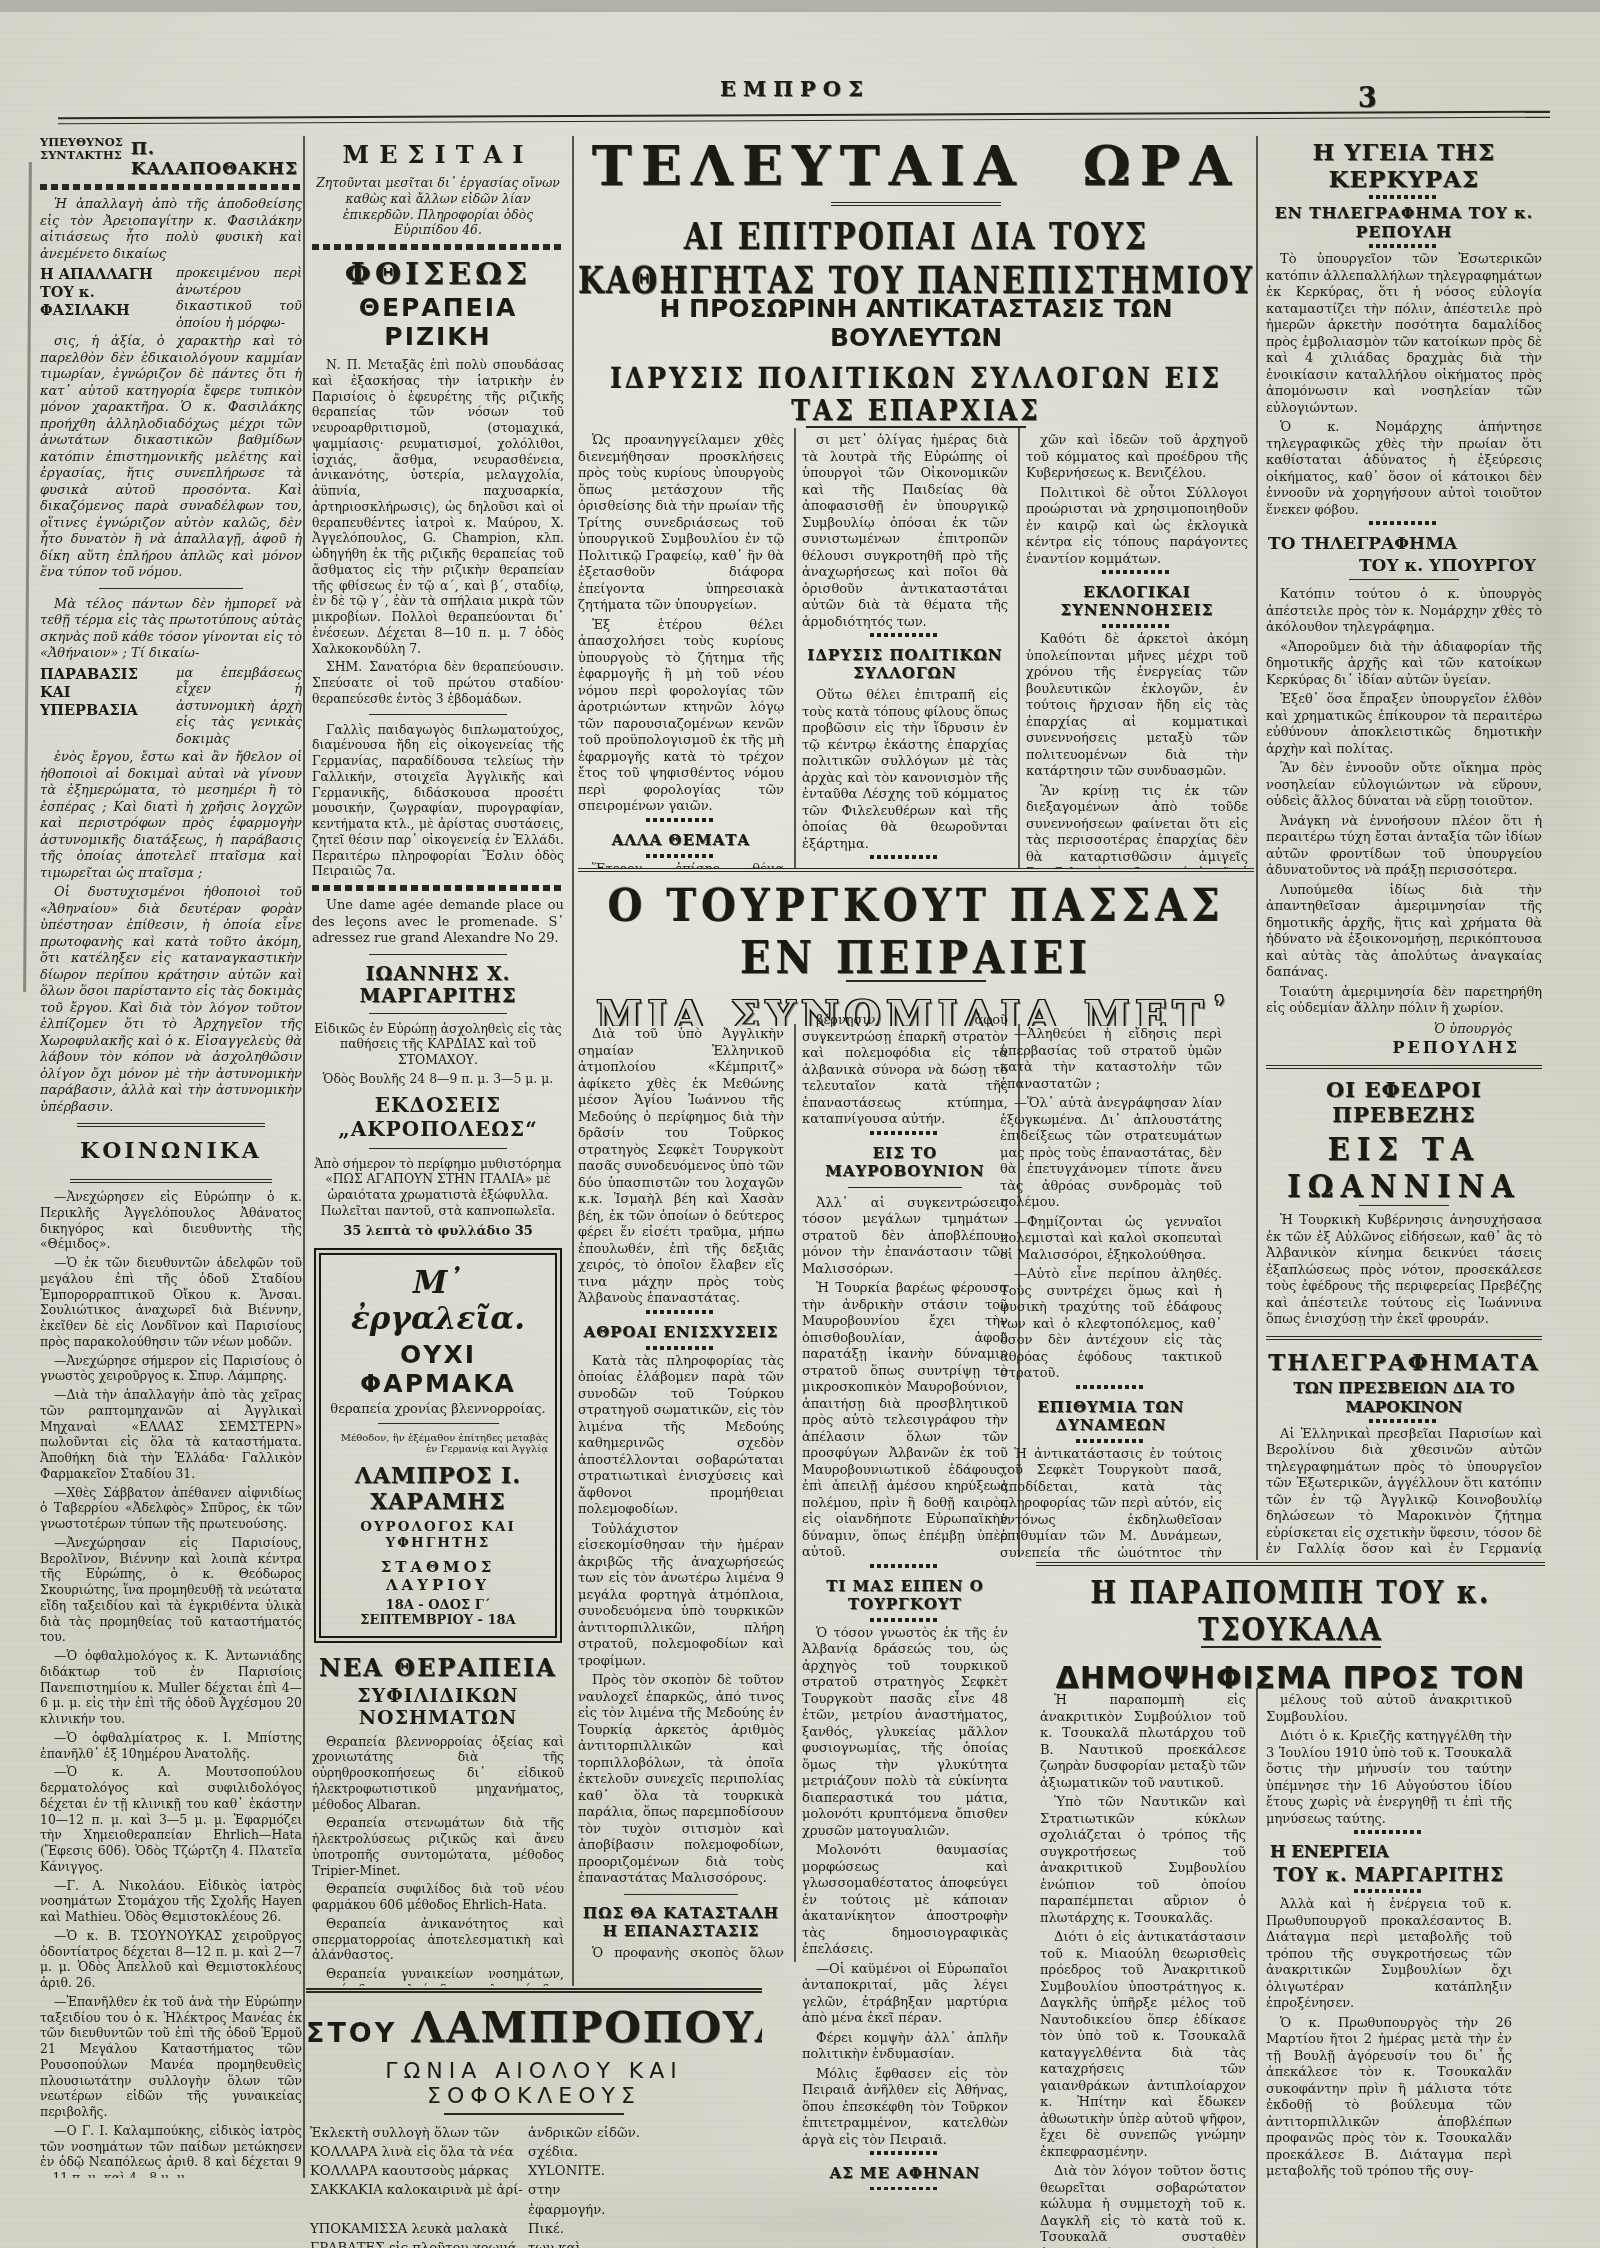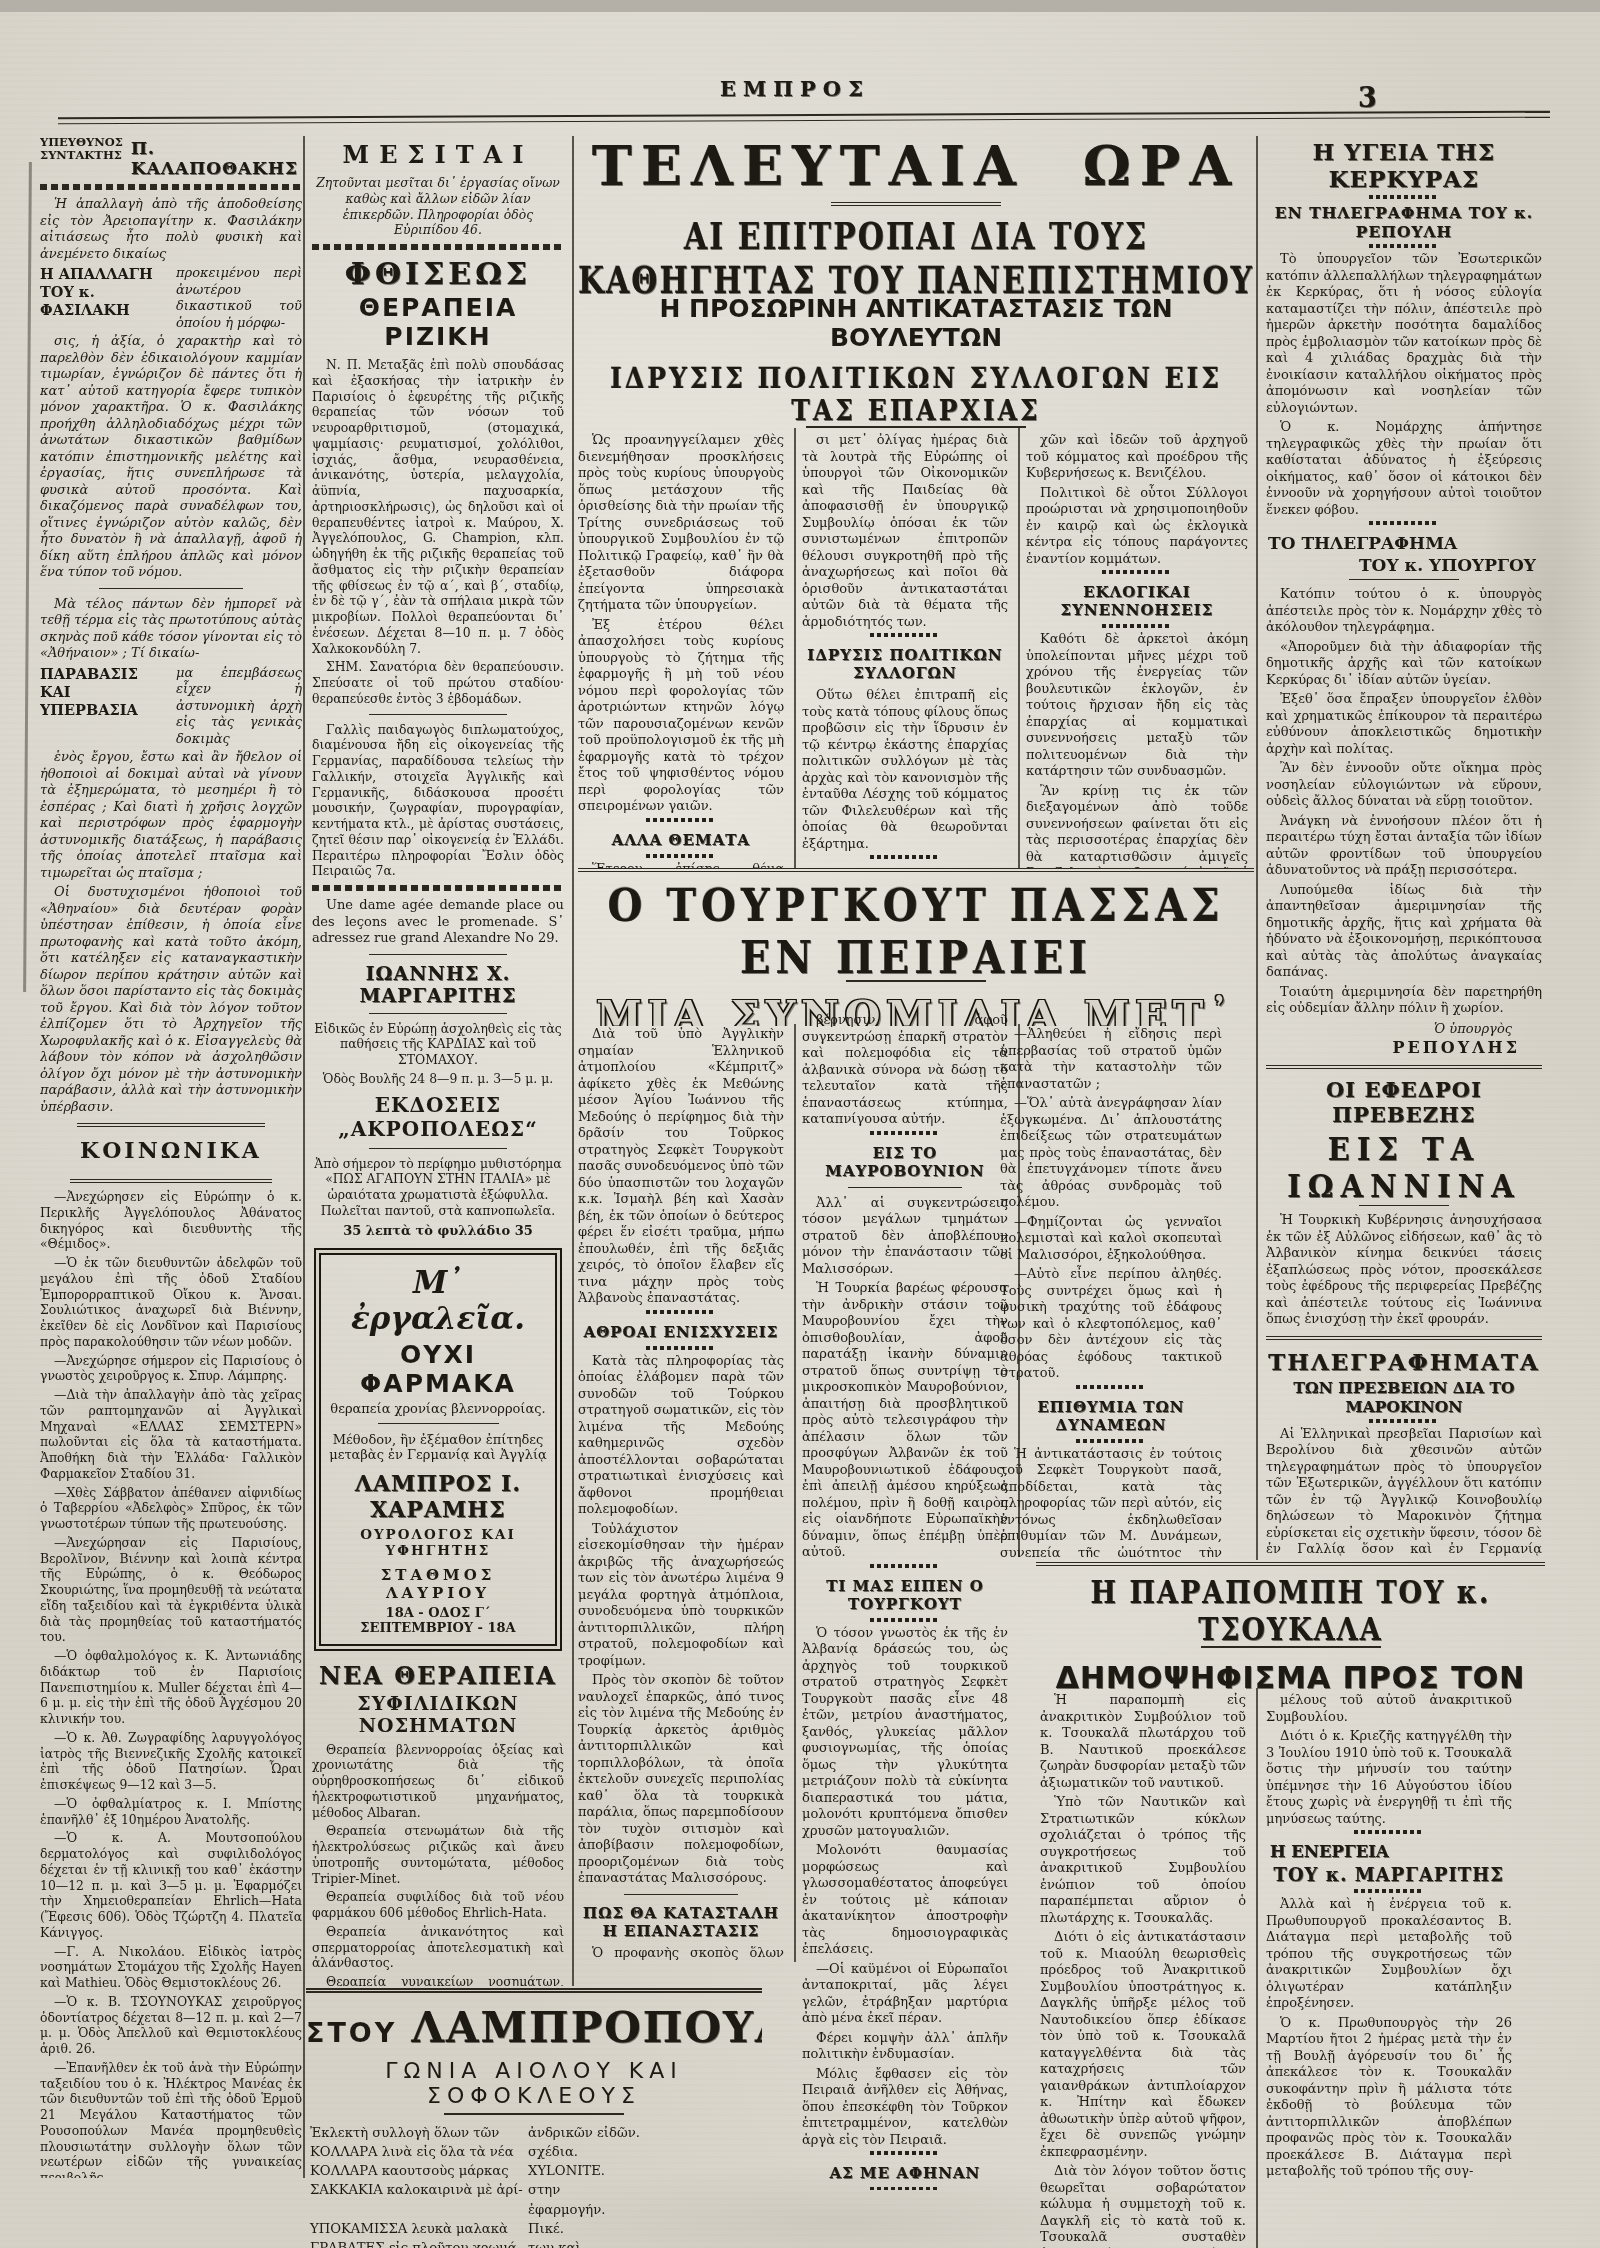--- a/index.html
+++ b/index.html
@@ -39,21 +39,21 @@
   .mesit{font-weight:700;font-size:24px;letter-spacing:10px;text-align:center;margin:2px 0 6px;}
   .phth1{font-weight:700;font-size:30px;letter-spacing:4px;text-align:center;}
   .phth2{font-family:"DejaVu Sans",sans-serif;font-weight:700;font-size:25px;letter-spacing:2px;text-align:center;margin:2px 0 6px;}
   .gname{font-weight:900;font-size:19px;text-align:center;letter-spacing:1px;margin:6px 0 4px;}
   .akro{font-weight:700;font-size:20px;text-align:center;letter-spacing:1px;margin:6px 0 4px;}
   .price{font-weight:700;font-size:13px;text-align:center;margin:4px 0;}
   .ergbox{border:2.5px solid #1b1710;box-shadow:inset 0 0 0 3px #d6d2c8, inset 0 0 0 5px #1b1710;padding:14px 12px;margin:10px 2px;}
   .erg1{font-style:italic;font-weight:900;font-size:31px;text-align:center;}
   .erg2{font-family:"DejaVu Sans",sans-serif;font-weight:700;font-size:25px;letter-spacing:2px;text-align:center;margin-top:4px;}
   .ergsub{font-size:13px;text-align:center;margin-top:3px;}
-  .ergm{font-size:13px;text-align:center;margin-top:8px;}
+  .ergm{font-size:10px;text-align:right;margin-top:8px;}
   .ergn{font-weight:700;font-size:22px;letter-spacing:1px;text-align:center;margin-top:8px;}
   .ergr{font-weight:700;font-size:13.5px;letter-spacing:2px;text-align:center;margin-top:4px;}
   .erga1{font-weight:700;font-size:15px;letter-spacing:4px;text-align:center;margin-top:8px;}
   .erga2{font-weight:700;font-size:13px;text-align:center;margin-top:3px;}
   .syph1{font-weight:900;font-size:24px;letter-spacing:2px;text-align:center;}
   .syph2{font-weight:700;font-size:19px;letter-spacing:1px;text-align:center;margin:2px 0 6px;}
   
   .rh1{font-weight:900;font-size:23px;letter-spacing:1px;text-align:center;}
   .rh2{font-weight:900;font-size:15.5px;letter-spacing:1px;text-align:center;margin-top:4px;}
   .tg1{font-weight:700;font-size:17px;margin:8px 0 0 2px;}
@@ -147,21 +147,20 @@
         <p class="p psm">—Ἀνεχώρησε σήμερον εἰς Παρισίους ὁ γνωστὸς χειροῦργος κ. Σπυρ. Λάμπρης.</p>
 
         <p class="p psm">—Διὰ τὴν ἀπαλλαγὴν ἀπὸ τὰς χεῖρας τῶν ραπτομηχανῶν αἱ Ἀγγλικαὶ Μηχαναὶ «ΕΛΛΑΣ ΣΕΜΣΤΕΡΝ» πωλοῦνται εἰς ὅλα τὰ καταστήματα. Ἀποθήκη διὰ τὴν Ἑλλάδα· Γαλλικὸν Φαρμακεῖον Σταδίου 31.</p>
 
         <p class="p psm">—Χθὲς Σάββατον ἀπέθανεν αἰφνιδίως ὁ Ταβερρίου «Ἀδελφὸς» Σπῦρος, ἐκ τῶν γνωστοτέρων τύπων τῆς πρωτευούσης.</p>
 
         <p class="p psm">—Ἀνεχώρησαν εἰς Παρισίους, Βερολῖνον, Βιέννην καὶ λοιπὰ κέντρα τῆς Εὐρώπης, ὁ κ. Θεόδωρος Σκουριώτης, ἵνα προμηθευθῇ τὰ νεώτατα εἴδη ταξειδίου καὶ τὰ ἐγκριθέντα ὑλικὰ διὰ τὰς προμηθείας τοῦ καταστήματός του.</p>
 
         <p class="p psm">—Ὁ ὀφθαλμολόγος κ. Κ. Ἀντωνιάδης διδάκτωρ τοῦ ἐν Παρισίοις Πανεπιστημίου κ. Muller δέχεται ἐπὶ 4—6 μ. μ. εἰς τὴν ἐπὶ τῆς ὁδοῦ Ἀγχέσμου 20 κλινικήν του.</p>
 
-        <p class="p psm">—Ὁ κ. Ἀθ. Ζωγραφίδης λαρυγγολόγος ἰατρὸς τῆς Βιεννεζικῆς Σχολῆς κατοικεῖ ἐπὶ τῆς ὁδοῦ Πατησίων. Ὧραι ἐπισκέψεως 9—12 καὶ 3—5.</p>
 
         <p class="p psm">—Ὁ ὀφθαλμίατρος κ. Ι. Μπίστης ἐπανῆλθ᾽ ἐξ 10ημέρου Ἀνατολῆς.</p>
 
         <p class="p psm">—Ὁ κ. Α. Μουτσοπούλου δερματολόγος καὶ συφιλιδολόγος δέχεται ἐν τῇ κλινικῇ του καθ᾽ ἑκάστην 10—12 π. μ. καὶ 3—5 μ. μ. Ἐφαρμόζει τὴν Χημειοθεραπείαν Ehrlich—Hata (Ἔφεσις 606). Ὁδὸς Τζώρτζη 4. Πλατεῖα Κάνιγγος.</p>
 
         <p class="p psm">—Γ. Α. Νικολάου. Εἰδικὸς ἰατρὸς νοσημάτων Στομάχου τῆς Σχολῆς Hayen καὶ Mathieu. Ὁδὸς Θεμιστοκλέους 26.</p>
 
         <p class="p psm">—Ὁ κ. Β. ΤΣΟΥΝΟΥΚΑΣ χειροῦργος ὀδοντίατρος δέχεται 8—12 π. μ. καὶ 2—7 μ. μ. Ὁδὸς Ἀπελλοῦ καὶ Θεμιστοκλέους ἀριθ. 26.</p>
 
         <p class="p psm">—Ἐπανῆλθεν ἐκ τοῦ ἀνὰ τὴν Εὐρώπην ταξειδίου του ὁ κ. Ἠλέκτρος Μανέας ἐκ τῶν διευθυντῶν τοῦ ἐπὶ τῆς ὁδοῦ Ἑρμοῦ 21 Μεγάλου Καταστήματος τῶν Ρουσοπούλων Μανέα προμηθευθεὶς πλουσιωτάτην συλλογὴν ὅλων τῶν νεωτέρων εἰδῶν τῆς γυναικείας περιβολῆς.</p>

